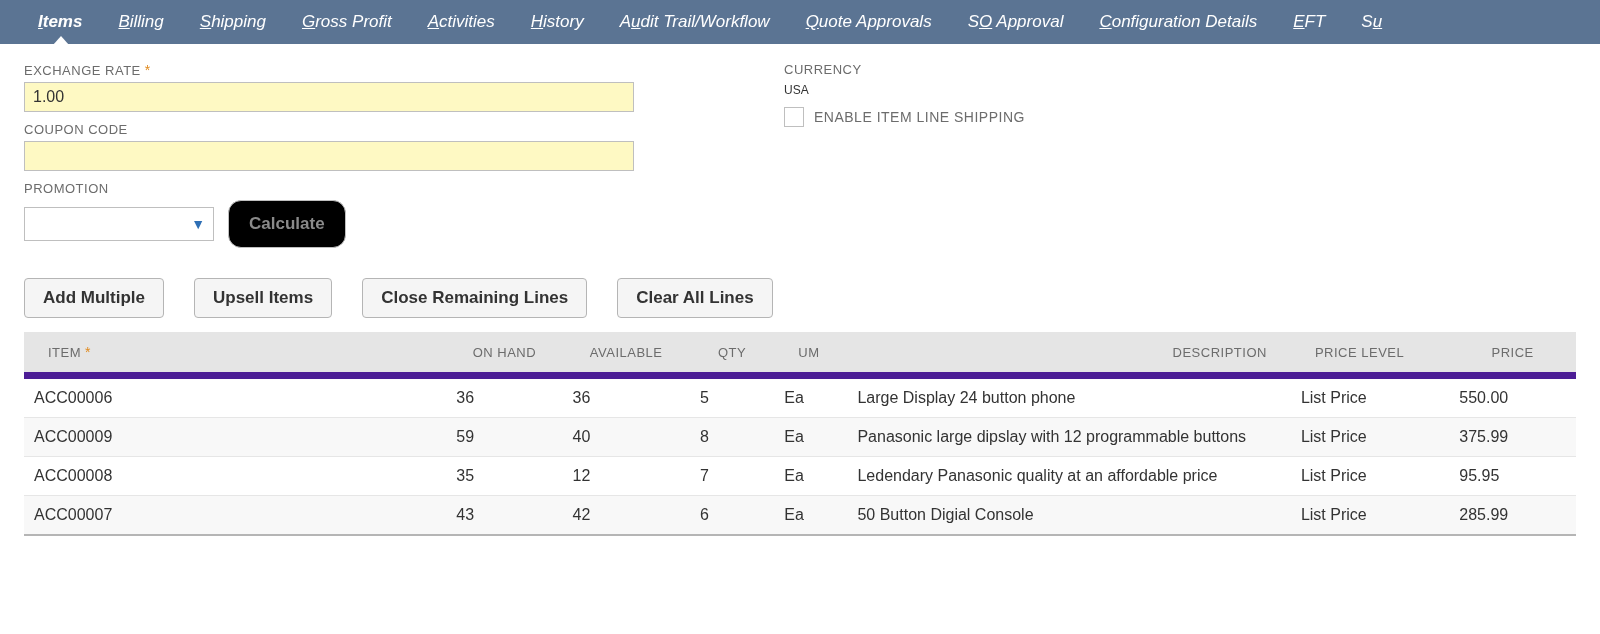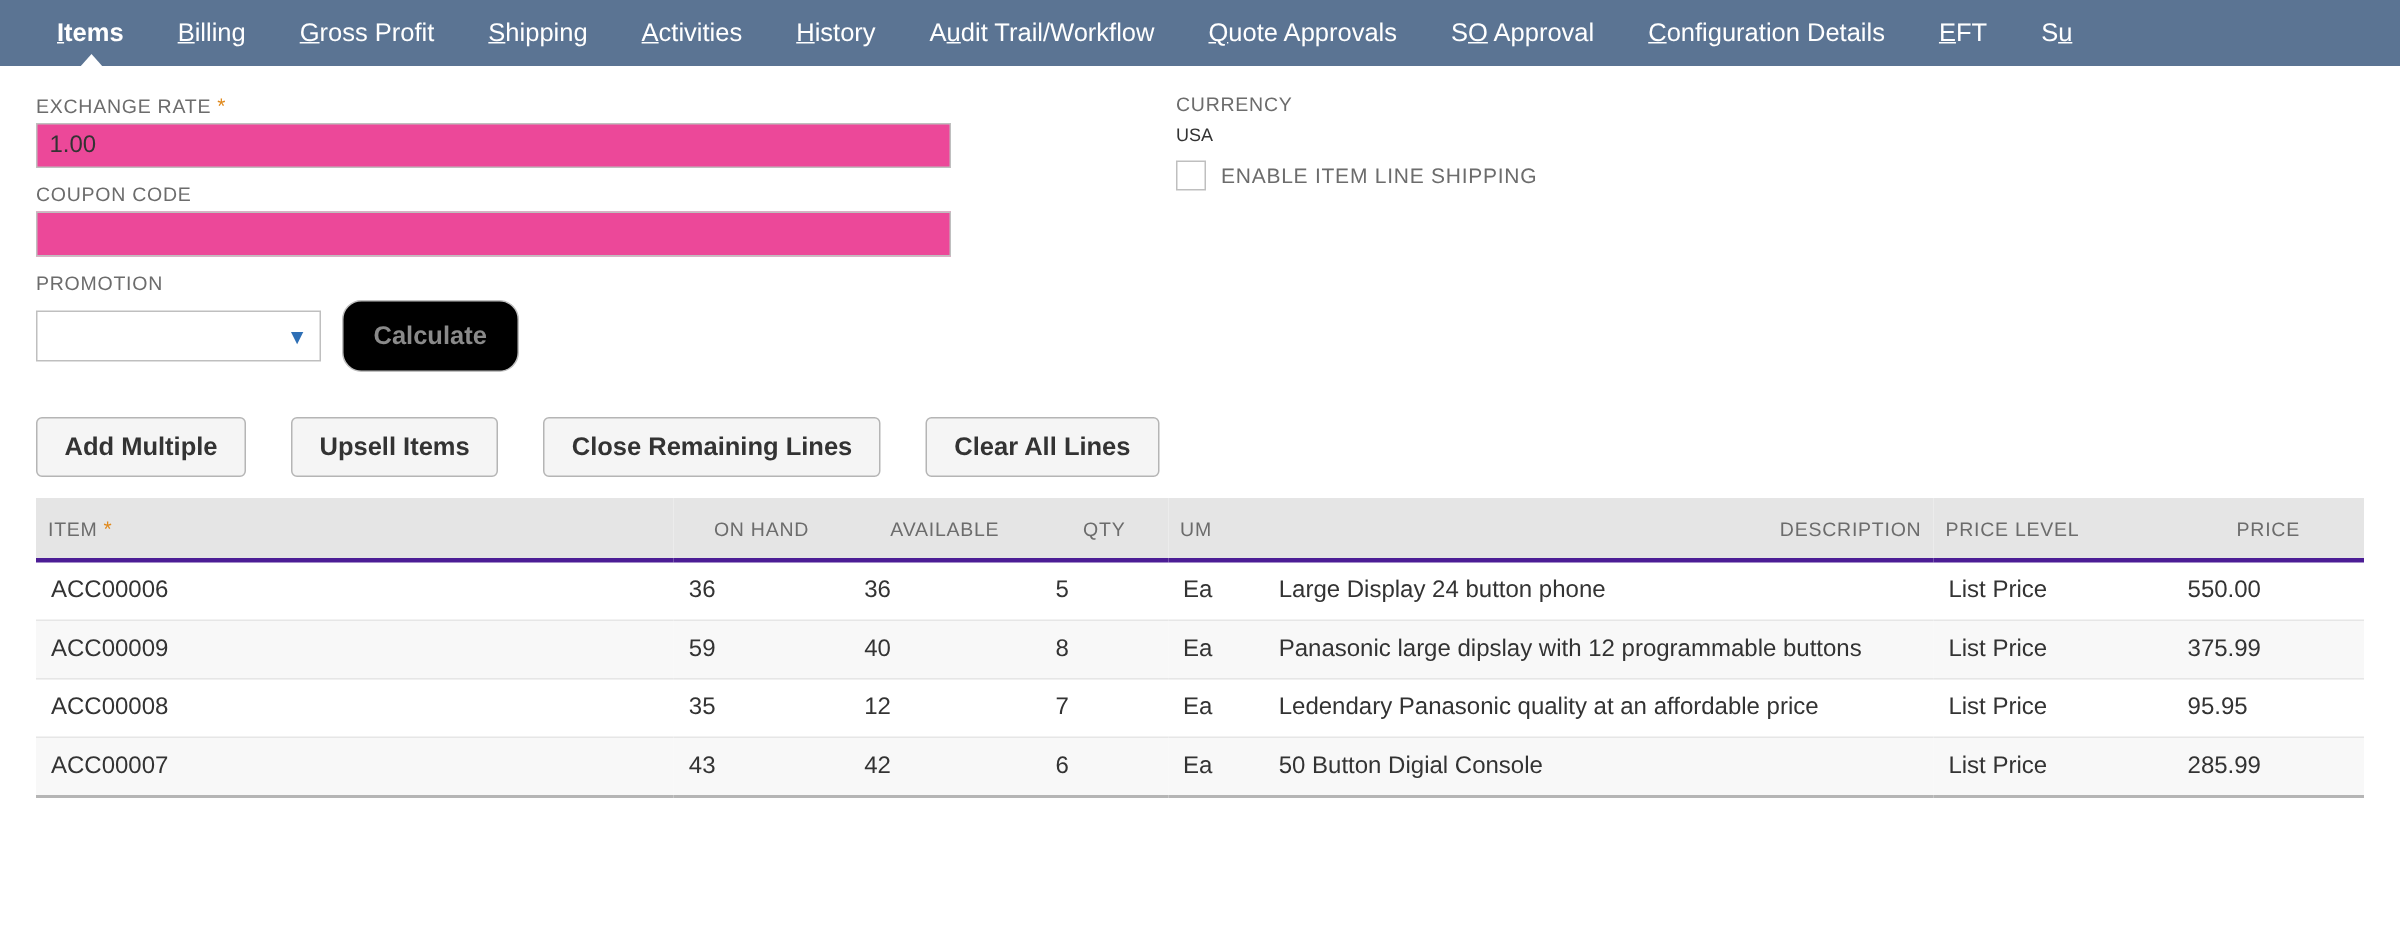--- a/index.html
+++ b/index.html
@@ -12,20 +12,21 @@
     width: 1600px;
   }
   
   .tabbar {
     background: #5b7493;
     display: flex;
     align-items: center;
     height: 44px;
     padding: 0 20px;
     overflow: hidden;
+    font-style: italic;
   }
   .tab {
     color: #fff;
     padding: 0 18px;
     height: 44px;
     line-height: 44px;
     font-size: 17px;
     cursor: pointer;
     white-space: nowrap;
     position: relative;
@@ -60,21 +61,21 @@
     margin-bottom: 4px;
   }
   .req { color: #e08a1e; margin-left: 4px; font-size: 14px; }
   .text-input {
     border: 1px solid #bfbfbf;
     height: 30px;
     padding: 4px 8px;
     font-size: 16px;
     color: #333;
     width: 610px;
-    background: #ec4899;
+    background: #fef9c3;
   }
   .promo-row { display: flex; gap: 14px; align-items: center; }
   .select-wrap {
     position: relative;
     width: 190px;
     height: 34px;
     border: 1px solid #bfbfbf;
     background: #fff;
   }
   .select-arrow {
@@ -118,22 +119,22 @@
     cursor: pointer;
   }
   
   .tbl { width: calc(100% - 48px); margin: 0 24px; border-collapse: collapse; }
   .tbl thead th {
     background: #e5e5e5;
     color: #6c6c6c;
     font-weight: normal;
     font-size: 13px;
     letter-spacing: .5px;
-    padding: 12px 8px;
-    border-bottom: 3px solid #4c1d95;
+    padding: 12px 24px;
+    border-bottom: 7px solid #4c1d95;
     text-align: left;
     vertical-align: bottom;
   }
   .tbl thead th.num { text-align: center; }
   .tbl tbody td {
     padding: 10px 10px;
     border-bottom: 1px solid #e6e6e6;
     font-size: 16px;
     color: #333;
     vertical-align: top;
@@ -149,22 +150,22 @@
   .col-desc { width: 420px; }
   .col-plevel { width: 150px; }
   .col-price { width: 120px; }
 </style>
 </head>
 <body>
 
 <div class="tabbar" id="tabbar">
     <div class="tab active"><span class="ul">I</span>tems</div>
     <div class="tab"><span class="ul">B</span>illing</div>
+    <div class="tab"><span class="ul">S</span>hipping</div>
     <div class="tab"><span class="ul">G</span>ross Profit</div>
-    <div class="tab"><span class="ul">S</span>hipping</div>
     <div class="tab"><span class="ul">A</span>ctivities</div>
     <div class="tab"><span class="ul">H</span>istory</div>
     <div class="tab">A<span class="ul">u</span>dit Trail/Workflow</div>
     <div class="tab"><span class="ul">Q</span>uote Approvals</div>
     <div class="tab">S<span class="ul">O</span> Approval</div>
     <div class="tab"><span class="ul">C</span>onfiguration Details</div>
     <div class="tab"><span class="ul">E</span>FT</div>
     <div class="tab">S<span class="ul">u</span></div>
   </div>
 

